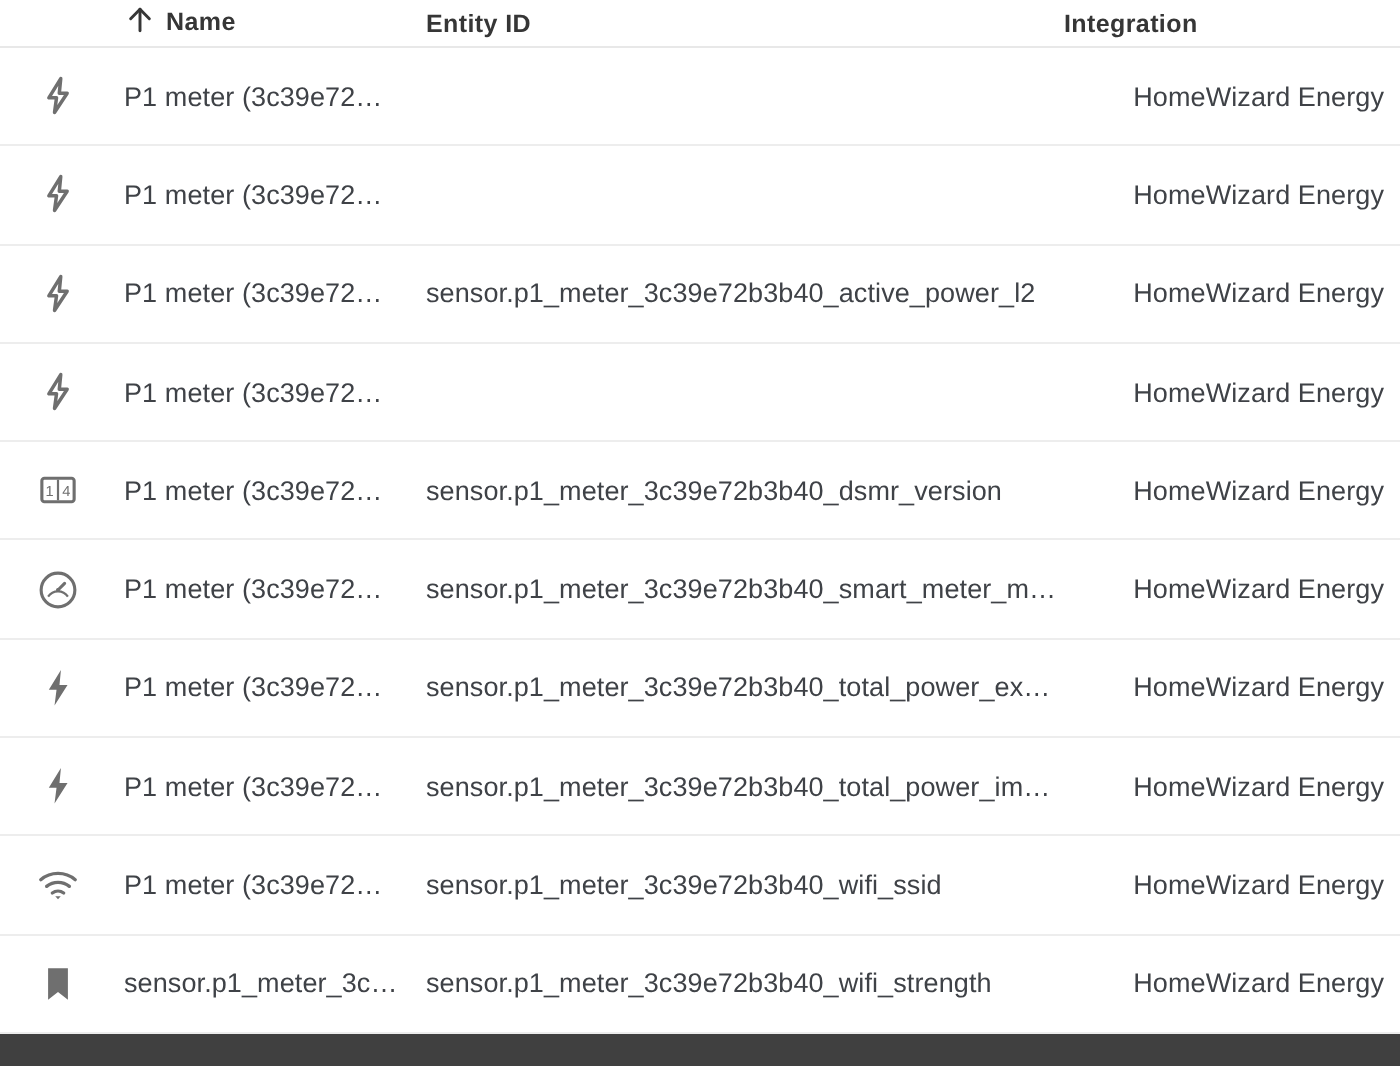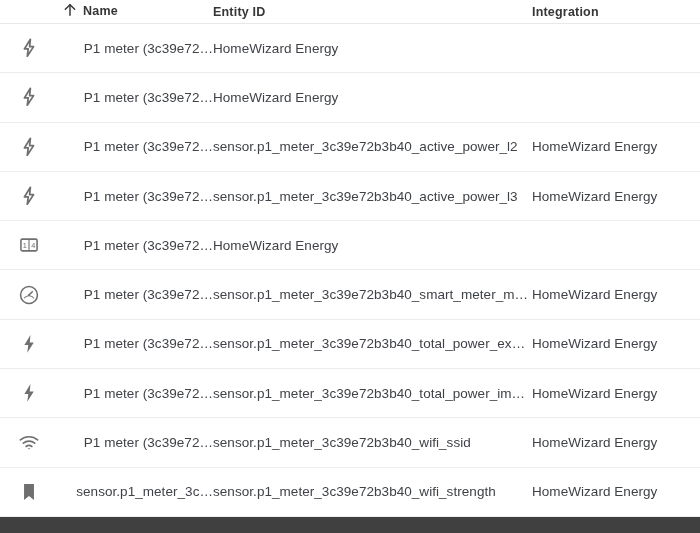--- a/index.html
+++ b/index.html
@@ -95,29 +95,29 @@
     justify-content: center;
     color: #6f6f6f;
   }
   .cell-icon svg { display: block; }
 
   .cell-name {
     width: 155px;
     flex: 0 0 155px;
     padding-left: 4px;
     box-sizing: border-box;
-    text-align: right;
   }
   .cell-entity {
     width: 319px;
     flex: 0 0 319px;
   }
   .cell-integration {
     flex: 1 1 auto;
     padding-right: 8px;
+    text-align: right;
   }
   .cell-text {
     font-size: 13.5px;
     color: #3f4247;
     white-space: nowrap;
     overflow: hidden;
     text-overflow: ellipsis;
     display: block;
     letter-spacing: 0.05px;
   }
@@ -191,39 +191,39 @@
       </div>
       <div class="row">
         <div class="cell-icon">
           <svg width="22" height="22" viewBox="0 0 24 24" fill="none" stroke="currentColor" stroke-width="1.9" stroke-linejoin="round" stroke-linecap="round">
             <path d="M13.5 2.5L7 13h4.2l-1.1 8L17 10.5h-4.3z"></path>
           </svg>
         </div>
         <div class="cell-name">
           <span class="cell-text">P1 meter (3c39e72…</span>
         </div>
-        <div class="cell-entity">
-          <span class="cell-text">sensor.p1_meter_3c39e72b3b40_active_power_l3</span>
-        </div>
         <div class="cell-integration">
           <span class="cell-text">HomeWizard Energy</span>
         </div>
       </div>
       <div class="row">
         <div class="cell-icon">
           <svg width="22" height="22" viewBox="0 0 24 24" fill="none" stroke="currentColor" stroke-width="1.7">
             <rect x="3.2" y="5.6" width="17.6" height="12.8" rx="1.4"></rect>
             <line x1="12" y1="6.4" x2="12" y2="17.6" stroke-width="1.2"></line>
             <text x="7.4" y="15.2" font-size="8" font-family="Liberation Sans, sans-serif" fill="currentColor" stroke="none" text-anchor="middle">1</text>
             <text x="16.6" y="15.2" font-size="8" font-family="Liberation Sans, sans-serif" fill="currentColor" stroke="none" text-anchor="middle">4</text>
           </svg>
         </div>
         <div class="cell-name">
           <span class="cell-text">P1 meter (3c39e72…</span>
         </div>
+        <div class="cell-entity">
+          <span class="cell-text">sensor.p1_meter_3c39e72b3b40_dsmr_version</span>
+        </div>
         <div class="cell-integration">
           <span class="cell-text">HomeWizard Energy</span>
         </div>
       </div>
       <div class="row">
         <div class="cell-icon">
           <svg width="22" height="22" viewBox="0 0 24 24" fill="none" stroke="currentColor" stroke-width="1.7">
             <circle cx="12" cy="12" r="9.2"></circle>
             <line x1="12" y1="12" x2="15.6" y2="8.4" stroke-width="1.7" stroke-linecap="round"></line>
             <circle cx="12" cy="12" r="1.1" fill="currentColor" stroke="none"></circle>

